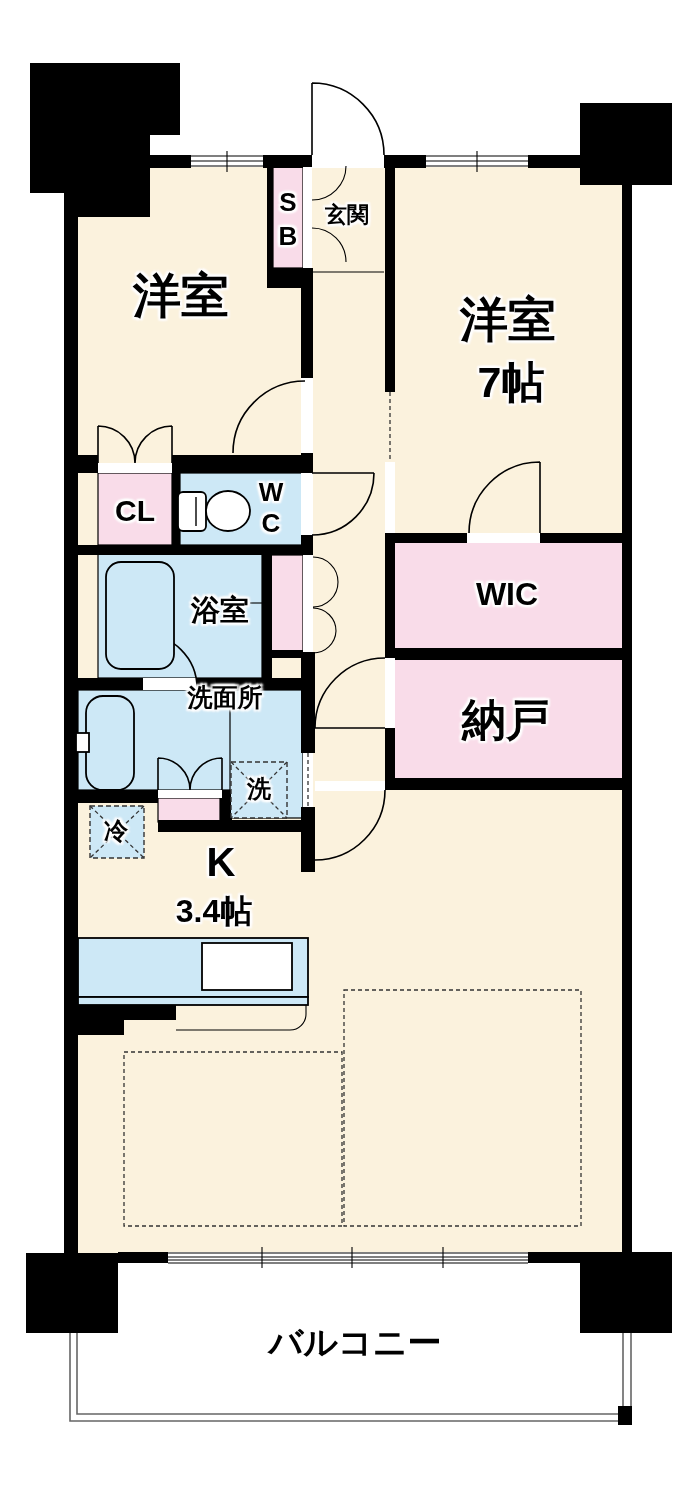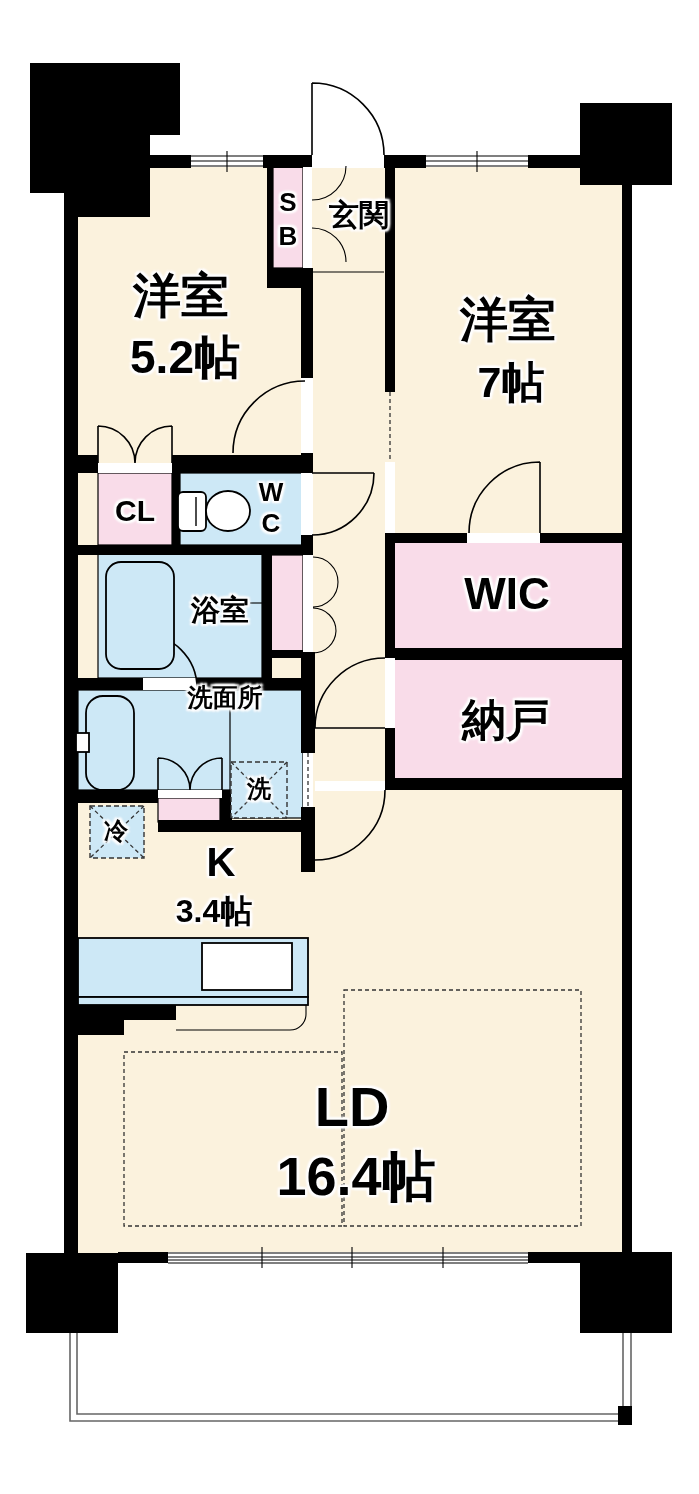--- a/index.html
+++ b/index.html
@@ -172,32 +172,30 @@
   </g>
 
   <g>
     <path class="bal" d="M70,1333 V1421 H631 V1333"></path>
     <path class="bal" d="M77,1333 V1414 H623 V1333"></path>
     <rect x="618" y="1406" width="14" height="19" class="wall"></rect>
   </g>
 </svg>
 
   <div class="lbl" style="left:181px;top:296px;font-size:48px">洋室</div>
-  <div class="lbl" style="left:185px;top:357px;font-size:46px">5.2帖</div>
   <div class="lbl" style="left:508px;top:320px;font-size:48px">洋室</div>
   <div class="lbl" style="left:511px;top:382px;font-size:43px">7帖</div>
-  <div class="lbl" style="left:359px;top:215px;font-size:30px">玄関</div>
+  <div class="lbl" style="left:347px;top:215px;font-size:22px">玄関</div>
   <div class="lbl" style="left:288px;top:202px;font-size:26px">S</div>
   <div class="lbl" style="left:288px;top:236px;font-size:26px">B</div>
   <div class="lbl" style="left:135px;top:511px;font-size:30px">CL</div>
   <div class="lbl" style="left:271px;top:492px;font-size:26px">W</div>
   <div class="lbl" style="left:271px;top:523px;font-size:26px">C</div>
   <div class="lbl" style="left:220px;top:610px;font-size:29px">浴室</div>
-  <div class="lbl" style="left:507px;top:594px;font-size:44px">WIC</div>
+  <div class="lbl" style="left:507px;top:594px;font-size:32px">WIC</div>
   <div class="lbl" style="left:506px;top:720px;font-size:44px">納戸</div>
   <div class="lbl" style="left:225px;top:697px;font-size:25px">洗面所</div>
   <div class="lbl" style="left:259px;top:789px;font-size:24px">洗</div>
   <div class="lbl" style="left:116px;top:831px;font-size:24px">冷</div>
   <div class="lbl" style="left:221px;top:862px;font-size:40px">K</div>
   <div class="lbl" style="left:214px;top:911px;font-size:32px">3.4帖</div>
-  <div class="lbl" style="left:352px;top:1107px;font-size:56px">LD</div>
-  <div class="lbl" style="left:356px;top:1176px;font-size:54px">16.4帖</div>
+  <div class="lbl" style="left:355px;top:1342px;font-size:34px">バルコニー</div>
 </div>
 
 </body></html>

